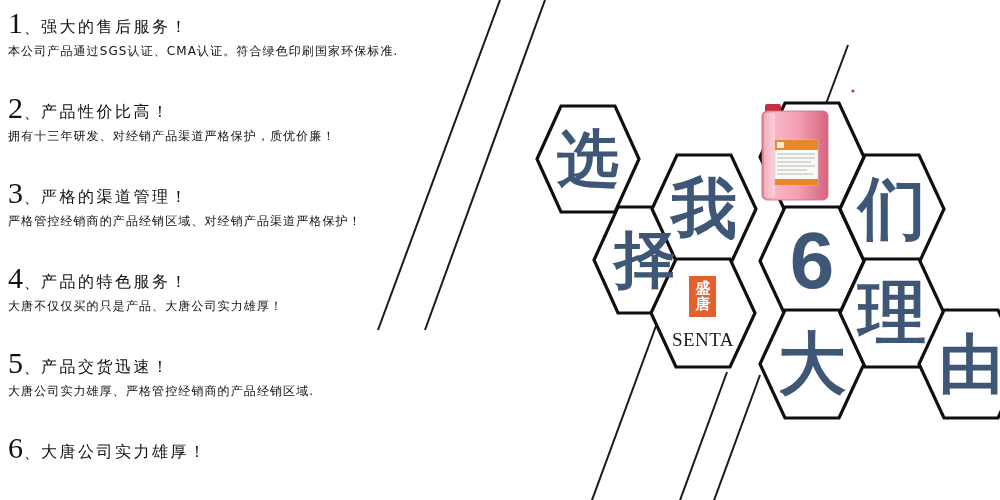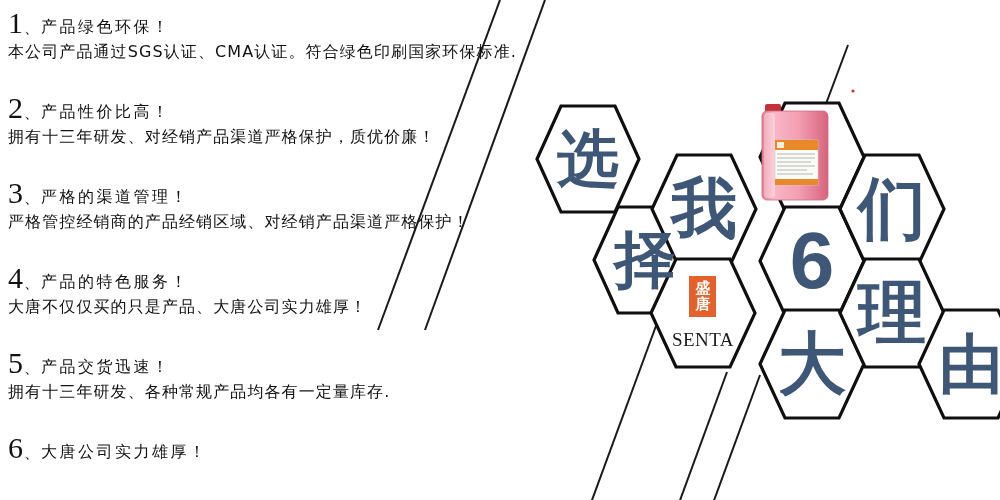--- a/index.html
+++ b/index.html
@@ -34,21 +34,21 @@
     font-family:"DejaVu Sans",sans-serif;
   }
   .r-title{
     font-size:16px;line-height:16px;
     letter-spacing:2.5px;
     font-family:"DejaVu Sans",sans-serif;
     font-weight:400;
     position:relative;top:-1px;
   }
   .r-body{
-    font-size:16px;line-height:17px;
+    font-size:12px;line-height:17px;
     letter-spacing:1.1px;
     color:#111111;
     white-space:nowrap;
     margin-top:5px;
     font-family:"DejaVu Sans",sans-serif;
   }
 
   
   .hexwrap{position:absolute;left:0;top:0;width:1000px;height:500px;}
   .hex{
@@ -117,21 +117,21 @@
     </g>
     <circle cx="853" cy="91" r="1.6" fill="#C23A2A"></circle>
   </svg>
 
   <div class="reasons">
 
     <div class="reason" style="top:8px;">
       <div class="r-head">
         <span class="r-num">1</span>
         <span class="r-dun">、</span>
-        <span class="r-title">产品绿色环保！</span>
+        <span class="r-title">强大的售后服务！</span>
       </div>
       <div class="r-body">本公司产品通过SGS认证、CMA认证。符合绿色印刷国家环保标准.</div>
     </div>
 
     <div class="reason" style="top:93px;">
       <div class="r-head">
         <span class="r-num">2</span>
         <span class="r-dun">、</span>
         <span class="r-title">产品性价比高！</span>
       </div>
@@ -155,21 +155,21 @@
       </div>
       <div class="r-body">大唐不仅仅买的只是产品、大唐公司实力雄厚！</div>
     </div>
 
     <div class="reason" style="top:348px;">
       <div class="r-head">
         <span class="r-num">5</span>
         <span class="r-dun">、</span>
         <span class="r-title">产品交货迅速！</span>
       </div>
-      <div class="r-body">拥有十三年研发、各种常规产品均各有一定量库存.</div>
+      <div class="r-body">大唐公司实力雄厚、严格管控经销商的产品经销区域.</div>
     </div>
 
     <div class="reason" style="top:433px;">
       <div class="r-head">
         <span class="r-num">6</span>
         <span class="r-dun">、</span>
         <span class="r-title">大唐公司实力雄厚！</span>
       </div>
     </div>
 

